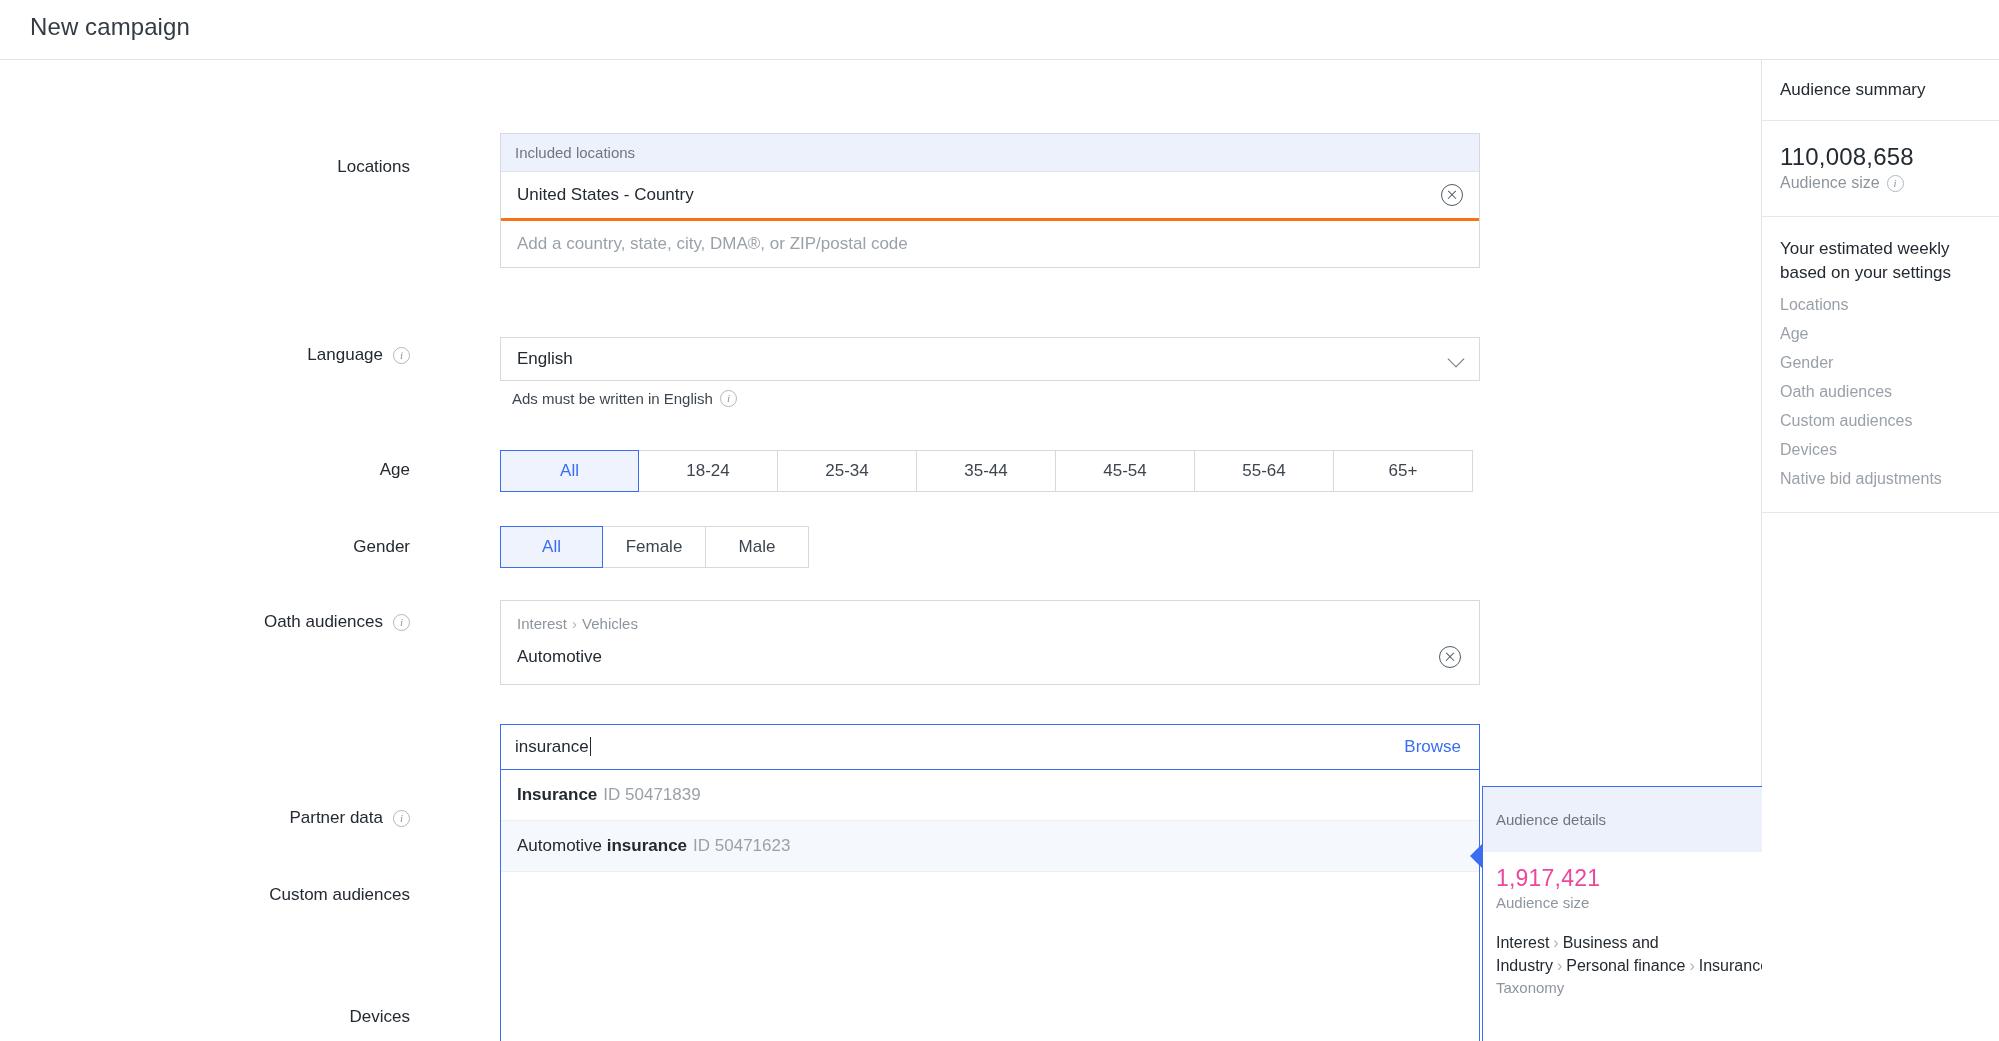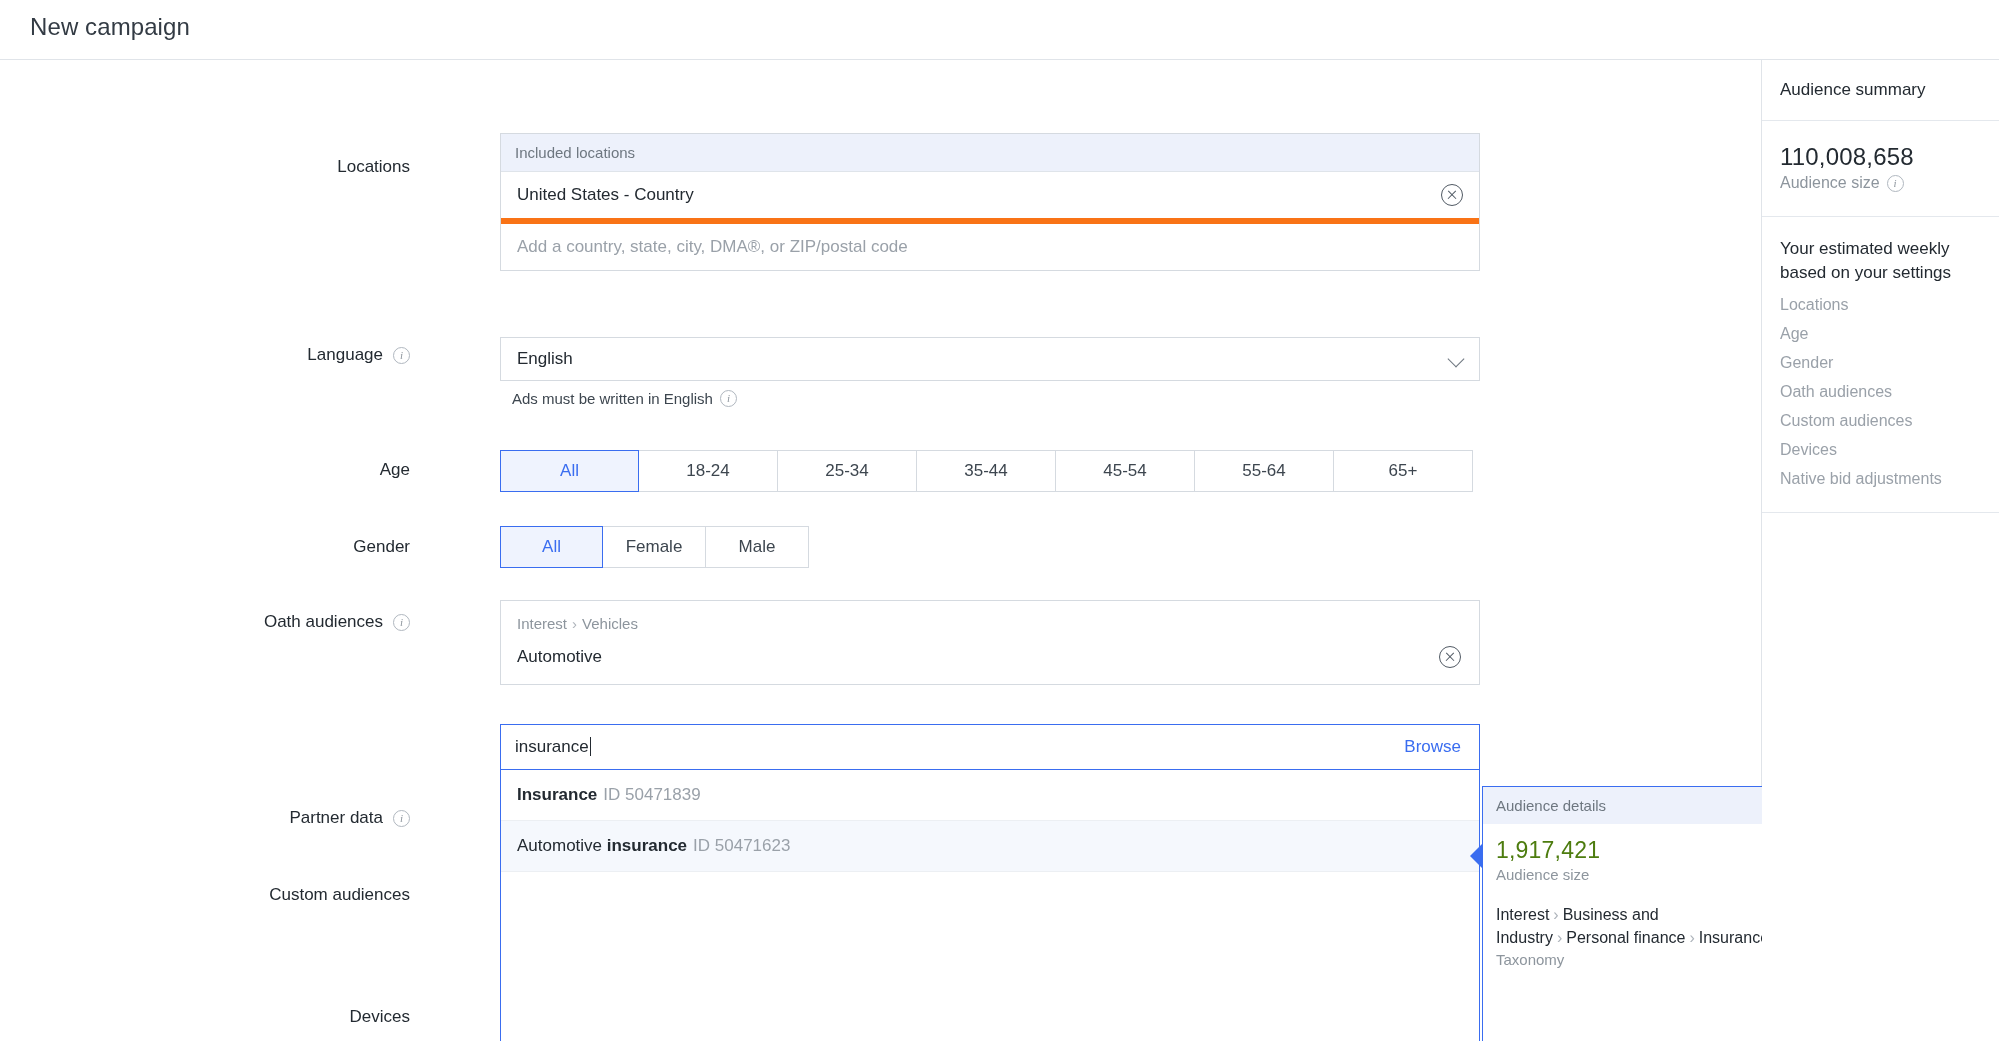--- a/index.html
+++ b/index.html
@@ -46,21 +46,21 @@
   .info-i::after { content: "i"; }
 
   
   .box { border: 1px solid #d5dae0; background: #fff; }
   .box-head {
     background: #edf1fb; color: #6e7780; font-size: 15px;
     padding: 10px 14px; border-bottom: 1px solid #dfe4ea;
   }
   .chip-row {
     display: flex; align-items: center; justify-content: space-between;
-    padding: 12px 16px; border-bottom: 6px solid #f97316; font-size: 17px;
+    padding: 12px 16px; border-bottom: 3px solid #f97316; font-size: 17px;
   }
   .chip-row .txt { color: #232a31; }
   .x-btn {
     width: 22px; height: 22px; border-radius: 50%; border: 1.4px solid #515a64;
     position: relative; flex: 0 0 auto; cursor: pointer;
   }
   .x-btn::before, .x-btn::after {
     content: ""; position: absolute; left: 50%; top: 50%;
     width: 11px; height: 1.4px; background: #515a64;
   }
@@ -142,24 +142,24 @@
   .sugg .item .id { color: #9aa1a9; margin-left: 6px; }
   .sugg .item b { font-weight: 700; }
   .sugg .filler { height: 170px; }
 
   
   .pop {
     position: absolute; border: 1.4px solid #3a6df0; background: #fff;
   }
   .pop-head {
     background: #edf1fb; color: #6e7780; font-size: 15px;
-    padding: 10px 13px;
+    padding: 24px 13px;
   }
   .pop-body { padding: 13px 13px 0 13px; }
-  .pop-size { font-size: 23px; color: #4d7c0f; letter-spacing: .2px; }
+  .pop-size { font-size: 23px; color: #ec4899; letter-spacing: .2px; }
   .pop-sub { font-size: 15px; color: #8d959d; margin-top: 2px; }
   .pop-tax { font-size: 16px; color: #232a31; margin-top: 20px; line-height: 1.45; }
   .pop-tax .gt { color: #aeb4bb; margin: 0 4px; }
   .pop-tax-lbl { font-size: 15px; color: #8d959d; margin-top: 2px; }
   .pop-arrow {
     position: absolute; left: -13px; top: 56px;
     width: 0; height: 0;
     border-top: 13px solid transparent; border-bottom: 13px solid transparent;
     border-right: 13px solid #3a6df0;
   }

